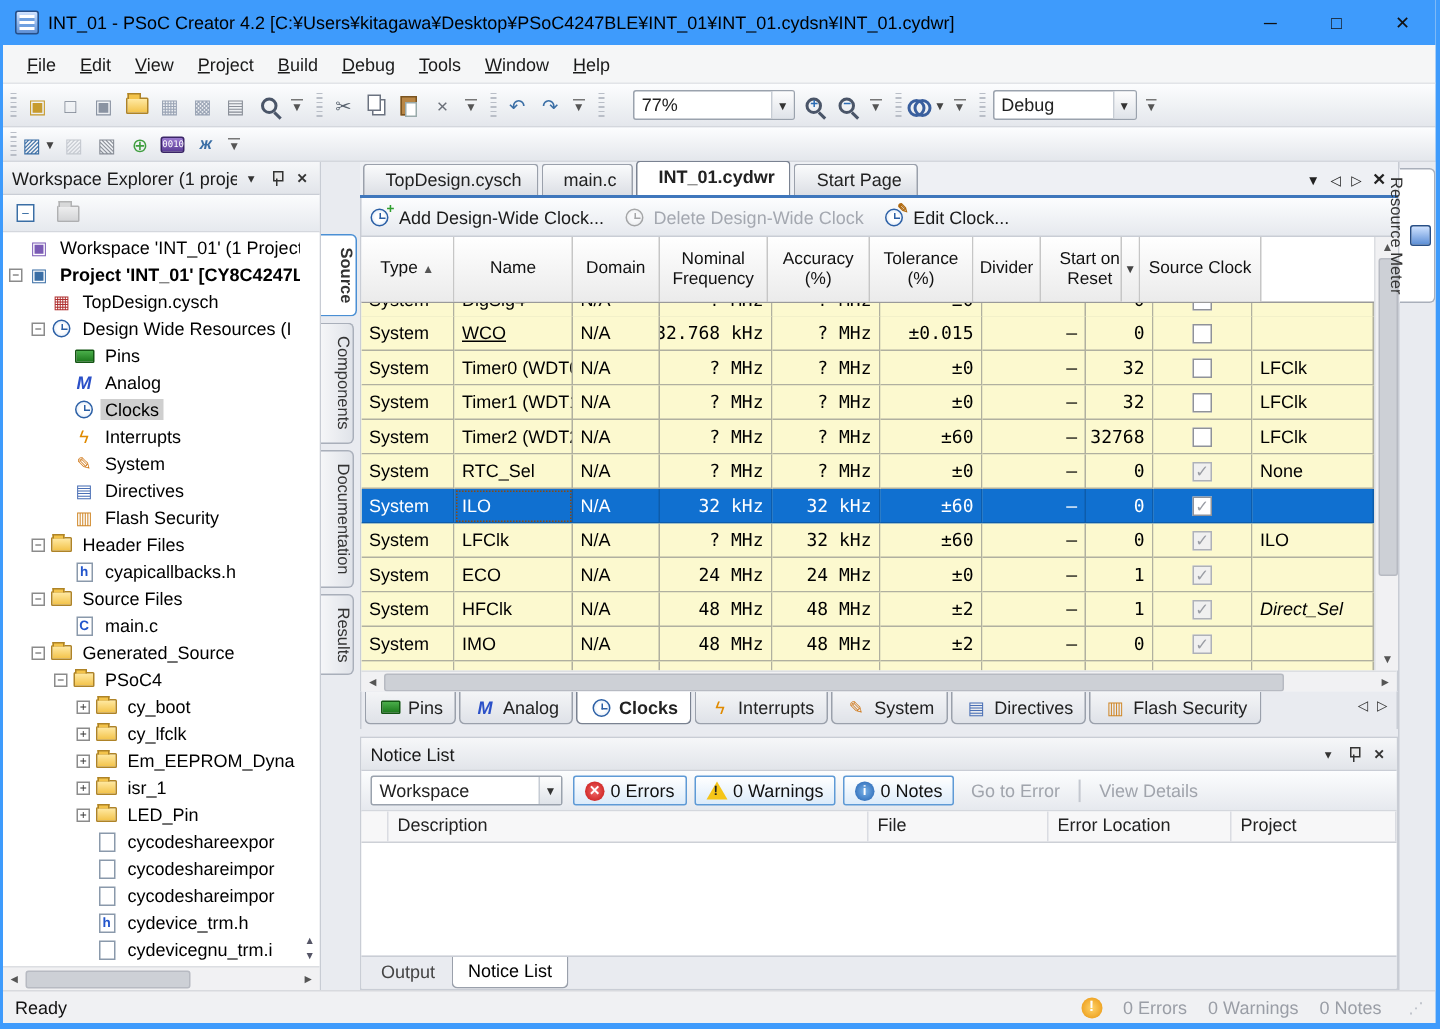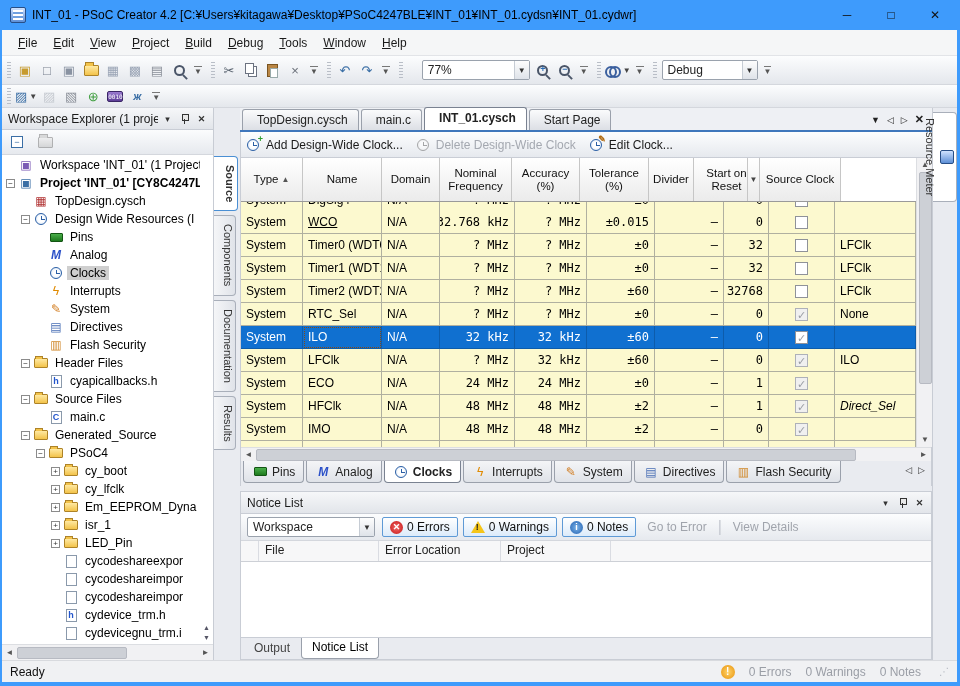--- a/index.html
+++ b/index.html
@@ -547,21 +547,21 @@
         <div class="vtab">Components</div>
         <div class="vtab">Documentation</div>
         <div class="vtab">Results</div>
       </div>
 
     <div class="doc">
       <div class="doc-tabbar">
         <div class="dtabs" id="docTabs">
             <div class="dtab">TopDesign.cysch</div>
             <div class="dtab">main.c</div>
-            <div class="dtab active">INT_01.cysch</div>
+            <div class="dtab active">INT_01.cydwr</div>
             <div class="dtab">Start Page</div>
           </div>
         <div class="tab-ctrls">
           <span>▼</span>
           <span>◁</span>
           <span>▷</span>
           <span class="x">✕</span>
         </div>
       </div>
 
@@ -893,20 +893,21 @@
           <span class="nbtn">
             <span class="st-ic ic-note">i</span>
             <span>0 Notes</span>
           </span>
           <span class="nlink">Go to Error</span>
           <span class="nsep">|</span>
           <span class="nlink">View Details</span>
         </div>
         <div class="notice-grid-head" id="noticeCols">
             <div class="ngc" style="width: 18px;"></div>
+            <div class="ngc" style="flex: 1 1 0%;">Description</div>
             <div class="ngc" style="width: 120px;">File</div>
             <div class="ngc" style="width: 122px;">Error Location</div>
             <div class="ngc" style="width: 110px;">Project</div>
           </div>
         <div class="notice-body"></div>
         <div class="notice-tabs" id="noticeTabs">
             <div class="ntab">Output</div>
             <div class="ntab active">Notice List</div>
           </div>
       </div>

